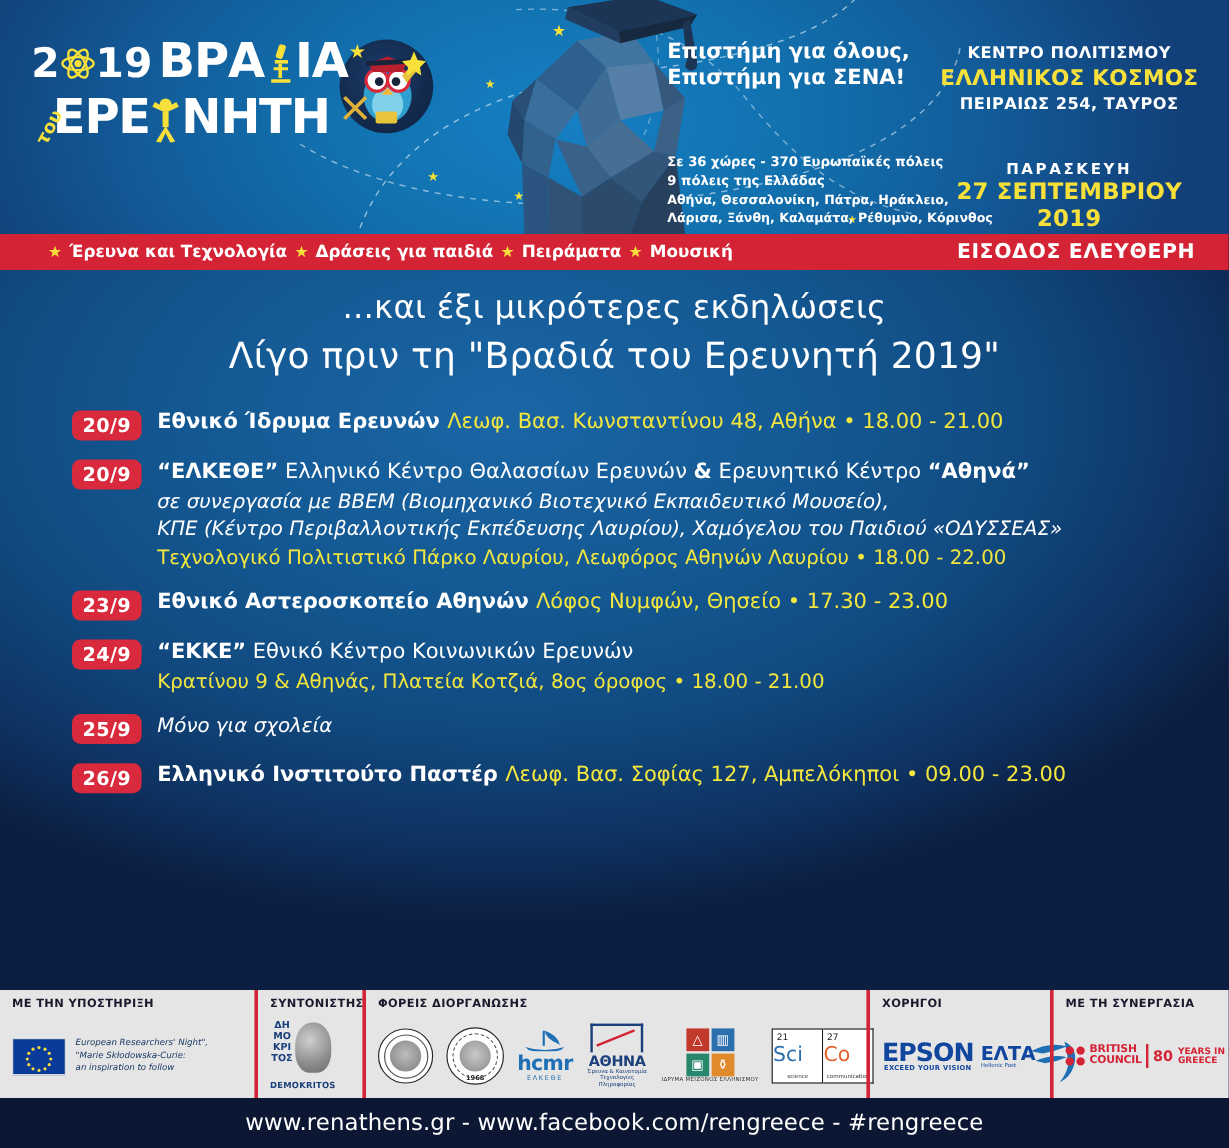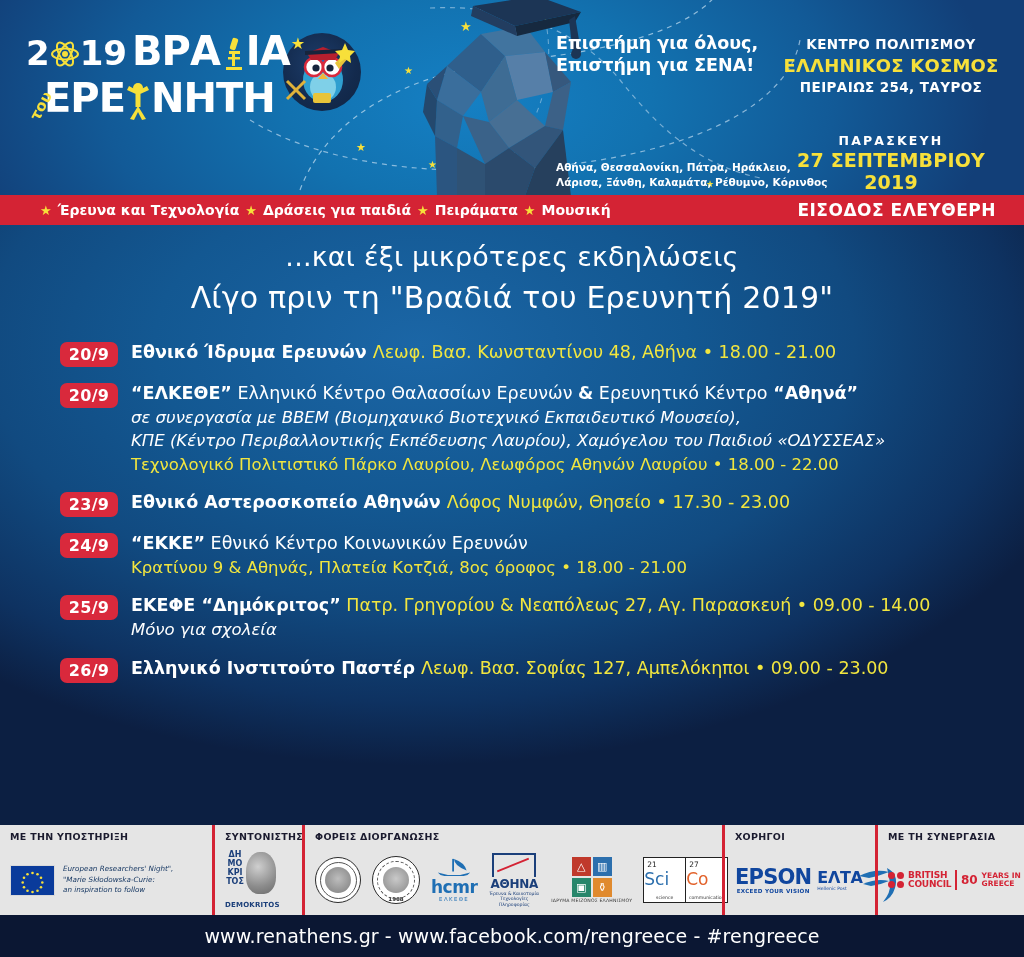--- a/index.html
+++ b/index.html
@@ -269,20 +269,24 @@
               <path d="M13 24 L5 37 L9 38 L14 28 Z" fill="#f7e03a"></path>
               <path d="M13 24 L21 37 L17 38 L12 28 Z" fill="#f7e03a"></path>
             </svg></span><span class="lg-word2">ΝΗΤΗ</span>
       </div>
     </div>
 
     <div class="slogan">
       <div>Επιστήμη για όλους,</div>
       <div>Επιστήμη για ΣΕΝΑ!</div>
     </div>
+    <div class="coverage">
+      <div>Σε 36 χώρες - 370 Ευρωπαϊκές πόλεις</div>
+      <div>9 πόλεις της Ελλάδας</div>
+    </div>
     <div class="cities">
       <div>Αθήνα, Θεσσαλονίκη, Πάτρα, Ηράκλειο,</div>
       <div>Λάρισα, Ξάνθη, Καλαμάτα, Ρέθυμνο, Κόρινθος</div>
     </div>
 
     <div class="venue">
       <div class="v1">ΚΕΝΤΡΟ ΠΟΛΙΤΙΣΜΟΥ</div>
       <div class="v2">ΕΛΛΗΝΙΚΟΣ ΚΟΣΜΟΣ</div>
       <div class="v3">ΠΕΙΡΑΙΩΣ 254, ΤΑΥΡΟΣ</div>
     </div>
@@ -329,21 +333,20 @@
         <div class="event">
           <div class="badge">24/9</div>
           <div class="elines">
             <div class="eline"><span class="nm">“ΕΚΚΕ”</span><span class="pl"> Εθνικό Κέντρο Κοινωνικών Ερευνών</span></div>
             <div class="eline sub"><span class="ad">Κρατίνου 9 &amp; Αθηνάς, Πλατεία Κοτζιά, 8ος όροφος • 18.00 - 21.00</span></div>
           </div>
         </div>
         <div class="event">
           <div class="badge">25/9</div>
           <div class="elines">
-            <div class="eline"><span class="nm">ΕΚΕΦΕ “Δημόκριτος”</span><span class="ad">  Πατρ. Γρηγορίου &amp; Νεαπόλεως 27, Αγ. Παρασκευή • 09.00 - 14.00</span></div>
             <div class="eline sub"><span class="it">Μόνο για σχολεία</span></div>
           </div>
         </div>
         <div class="event">
           <div class="badge">26/9</div>
           <div class="elines">
             <div class="eline"><span class="nm">Ελληνικό Ινστιτούτο Παστέρ </span><span class="ad">Λεωφ. Βασ. Σοφίας 127, Αμπελόκηποι • 09.00 - 23.00</span></div>
           </div>
         </div>
       </div>

